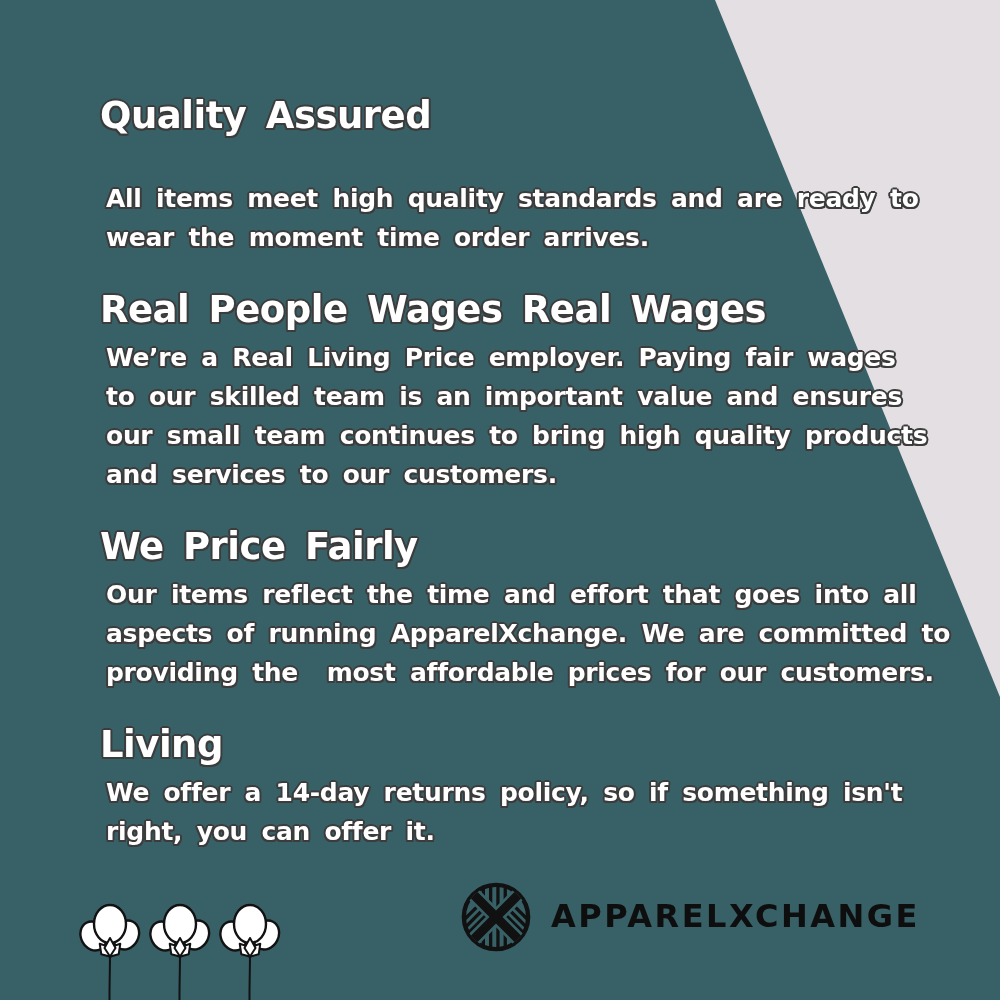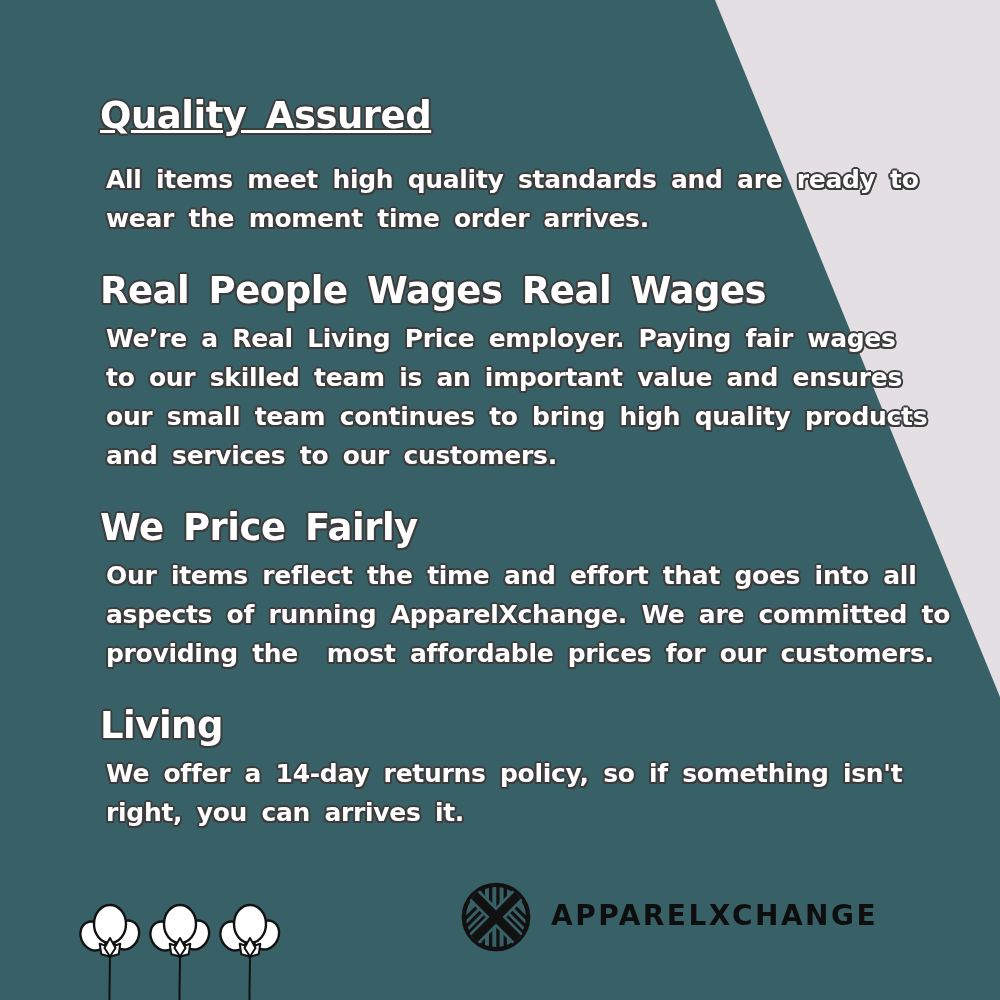--- a/index.html
+++ b/index.html
@@ -31,21 +31,21 @@
     margin:0 0 8px 0;
     font-size:37px;line-height:40px;font-weight:bold;
     letter-spacing:-0.5px;word-spacing:7px;
     color:var(--text);
     text-shadow:
       2px 0 0 var(--outline),-2px 0 0 var(--outline),
       0 2px 0 var(--outline),0 -2px 0 var(--outline),
       1.5px 1.5px 0 var(--outline),-1.5px 1.5px 0 var(--outline),
       1.5px -1.5px 0 var(--outline),-1.5px -1.5px 0 var(--outline);
   }
-  .sec.first .heading{margin-bottom:24px;text-decoration:underline;}
+  .sec.first .heading{margin-bottom:43px;}
   .line{
     font-size:25px;line-height:39px;font-weight:bold;
     letter-spacing:-0.3px;word-spacing:6px;
     white-space:pre;
     color:var(--text);
     text-shadow:
       2px 0 0 var(--outline),-2px 0 0 var(--outline),
       0 2px 0 var(--outline),0 -2px 0 var(--outline),
       1.5px 1.5px 0 var(--outline),-1.5px 1.5px 0 var(--outline),
       1.5px -1.5px 0 var(--outline),-1.5px -1.5px 0 var(--outline);
@@ -54,21 +54,21 @@
   .flowers{
     position:absolute;left:76px;top:898px;height:102px;
     display:flex;gap:2px;
   }
   .flowers svg{display:block;}
   .logo-mark{
     position:absolute;left:459px;top:880px;
   }
   .brand-name{
     position:absolute;left:551px;top:897px;
-    font-size:28px;line-height:38px;font-weight:bold;
+    font-size:32px;line-height:38px;font-weight:bold;
     letter-spacing:2.5px;
     color:var(--brand);
   }
 </style>
 </head>
 <body>
 
 <div class="canvas">
 
   <div class="accent-panel"></div>
@@ -92,21 +92,21 @@
     <div class="sec">
       <h2 class="heading">We Price Fairly</h2>
       <div class="line">Our items reflect the time and effort that goes into all</div>
       <div class="line">aspects of running ApparelXchange. We are committed to</div>
       <div class="line">providing the  most affordable prices for our customers.</div>
     </div>
 
     <div class="sec">
       <h2 class="heading">Living</h2>
       <div class="line">We offer a 14-day returns policy, so if something isn't</div>
-      <div class="line">right, you can arrives it.</div>
+      <div class="line">right, you can offer it.</div>
     </div>
 
   </div>
 
   <div class="flowers">
     <svg width="68" height="102" viewBox="0 0 68 102">
       <path d="M34 54 C34 72 33.4 88 33.5 102" fill="none" stroke="#121212" stroke-width="2"></path>
       <ellipse cx="17.5" cy="38" rx="12.5" ry="15" transform="rotate(-28 17.5 38)" fill="#ffffff" stroke="#121212" stroke-width="2.4"></ellipse>
       <ellipse cx="50" cy="37" rx="12.5" ry="15" transform="rotate(28 50 37)" fill="#ffffff" stroke="#121212" stroke-width="2.4"></ellipse>
       <ellipse cx="34" cy="26" rx="16" ry="19" fill="#ffffff" stroke="#121212" stroke-width="2.4"></ellipse>

